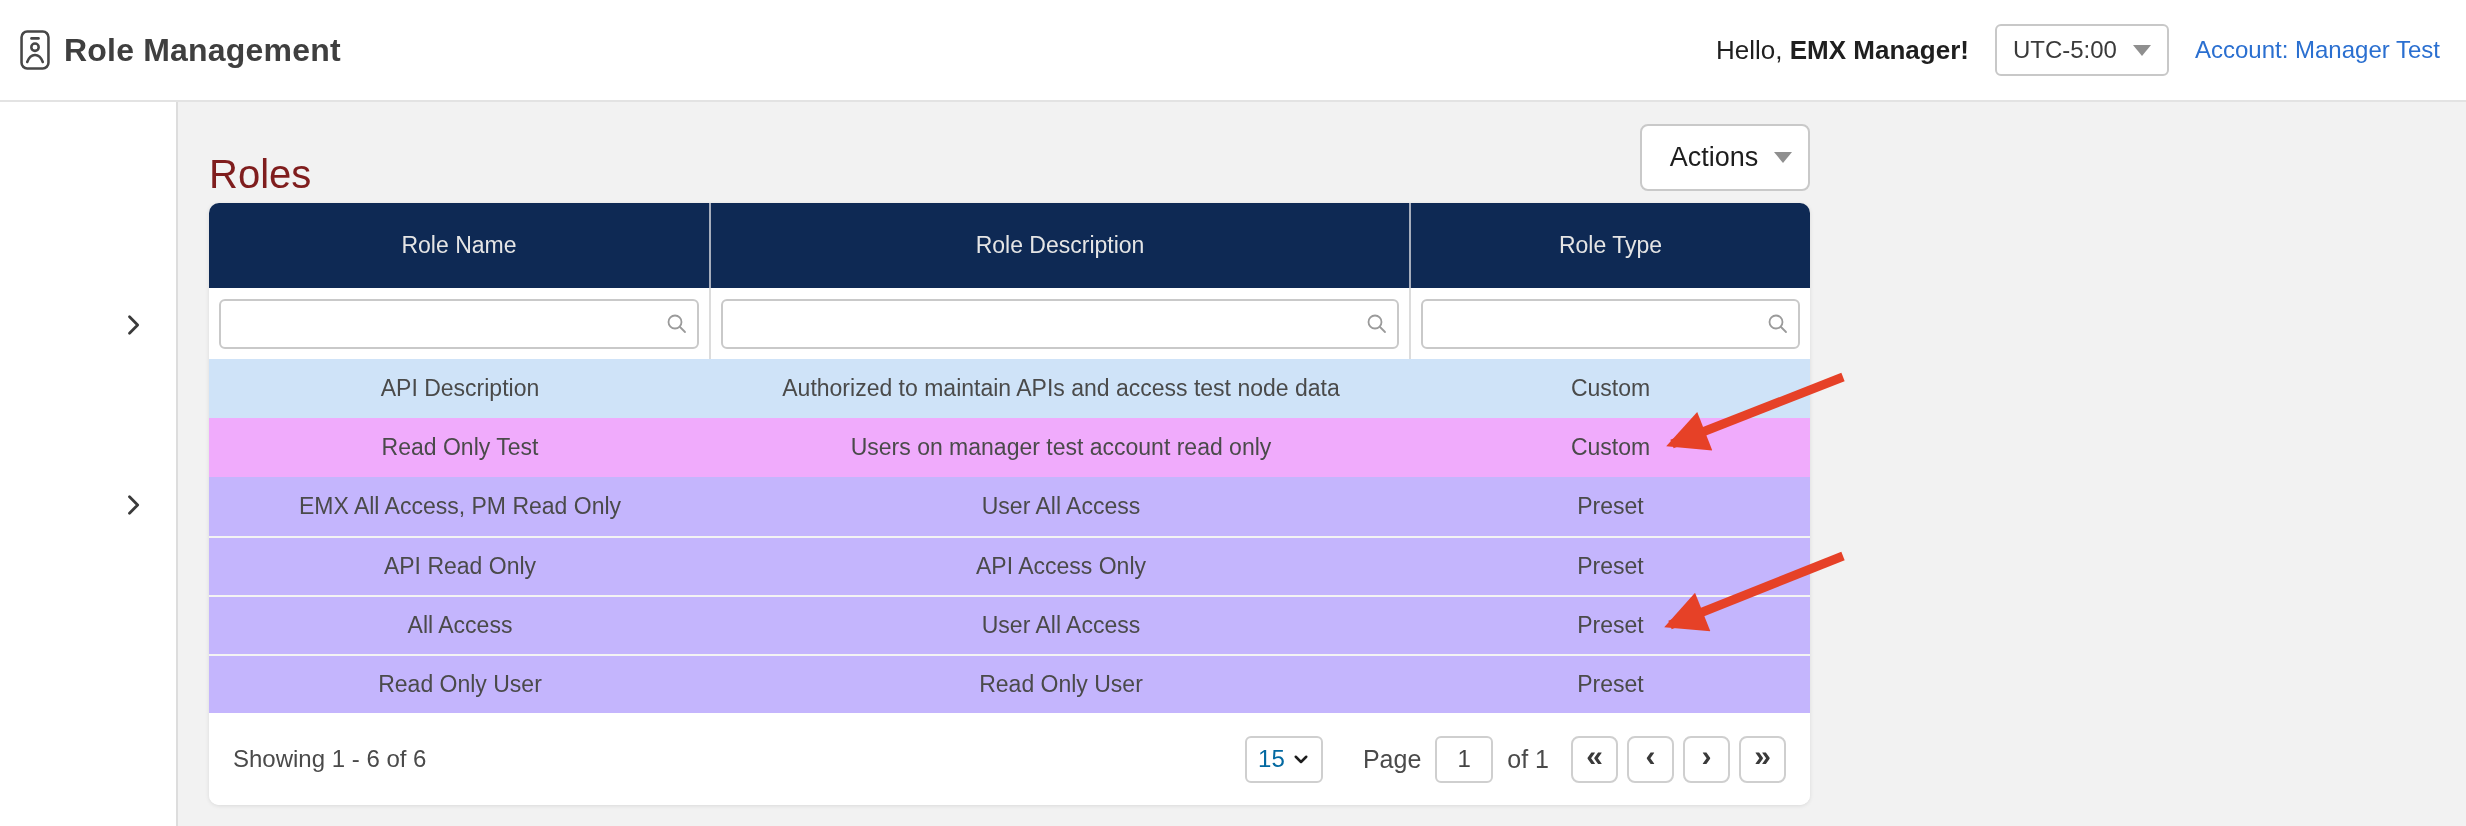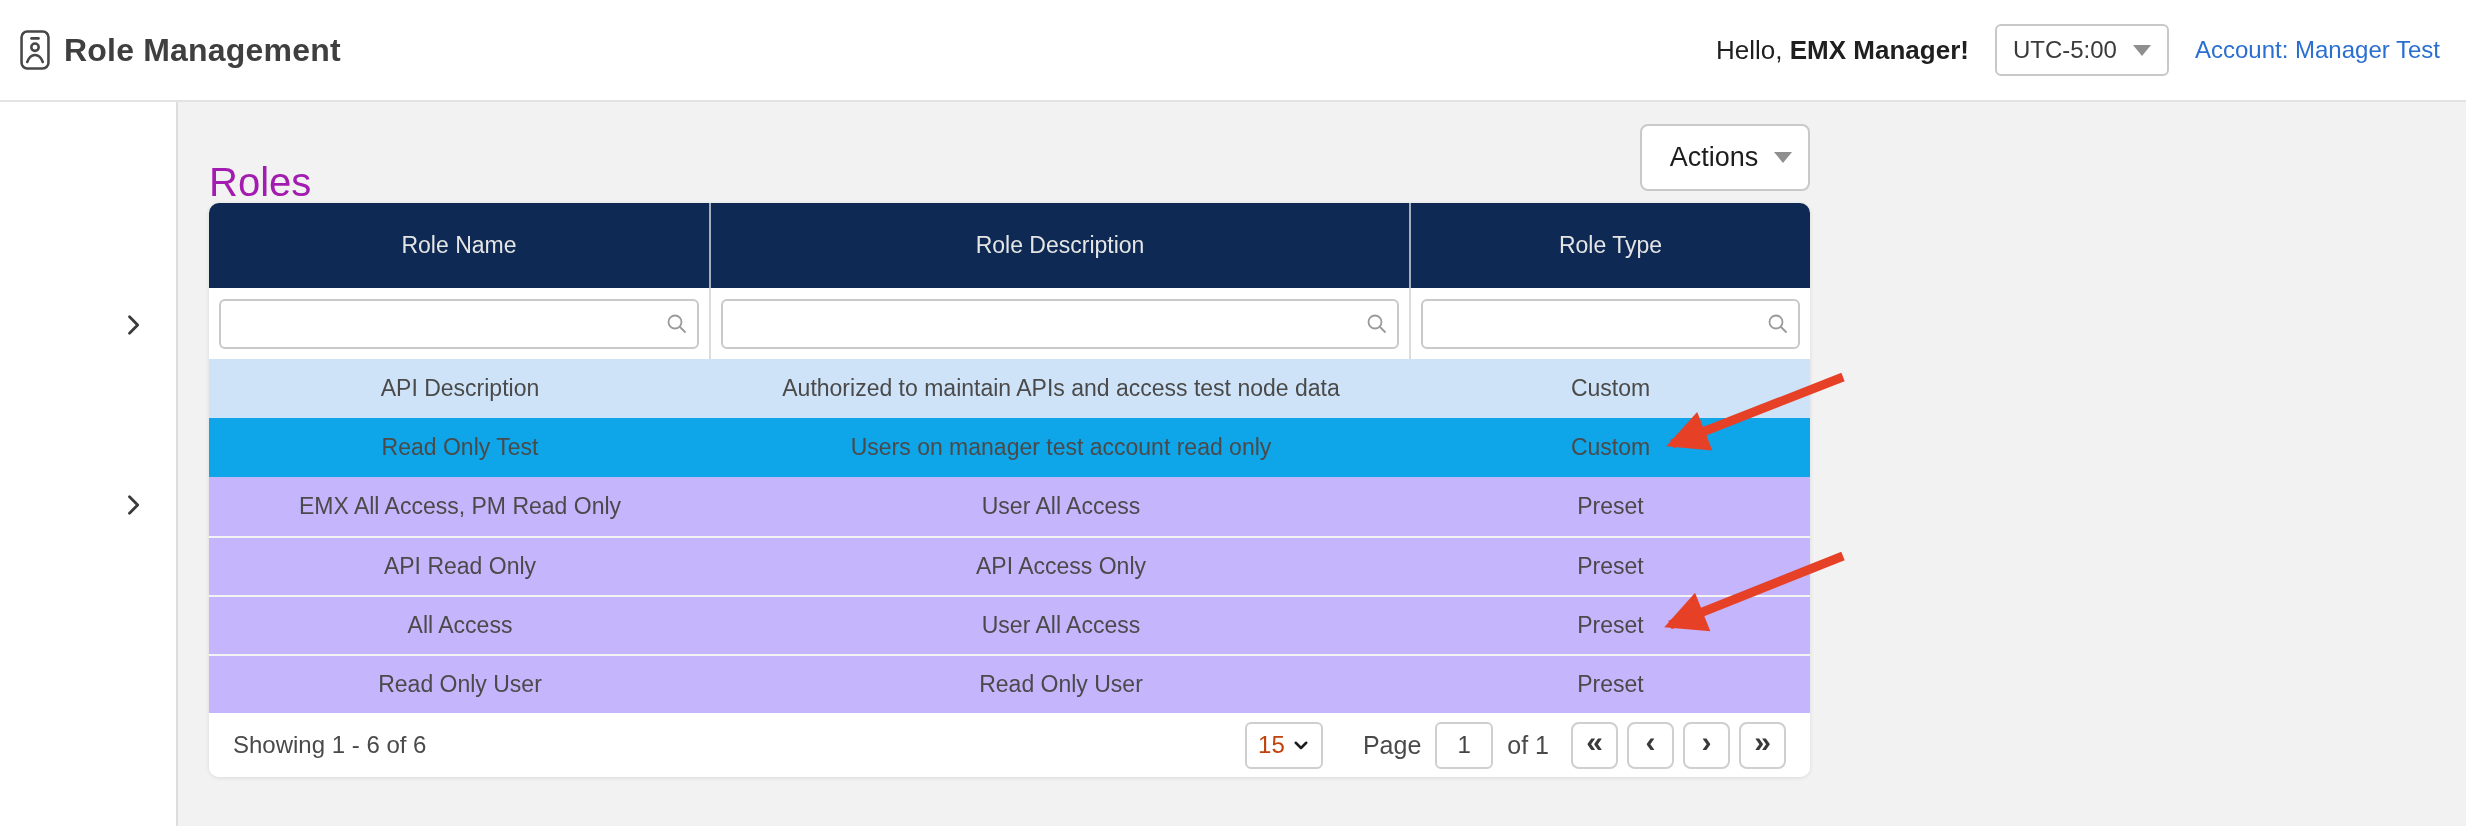--- a/index.html
+++ b/index.html
@@ -44,22 +44,22 @@
   .side-chevron {
     position: absolute; left: 116px; width: 34px; height: 34px;
     background: transparent; border: none; cursor: pointer;
     display: flex; align-items: center; justify-content: center;
   }
   .side-chevron.c1 { top: 212px; }
   .side-chevron.c2 { top: 392px; }
 
   
   .page-title {
-    position: absolute; left: 209px; top: 160px;
-    font-size: 40px; color: #a21caf; font-weight: 400; z-index: 1; text-align: center;
+    position: absolute; left: 209px; top: 152px;
+    font-size: 40px; color: #7f1d1d; font-weight: 400; z-index: 1; text-align: center;
   }
   .actions-btn {
     position: absolute; left: 1640px; top: 124px; width: 170px; height: 67px;
     background: #fff; border: 2px solid #c9c9c9; border-radius: 8px;
     display: flex; align-items: center; justify-content: center; gap: 16px;
     font-size: 27px; color: #1d1d1d; cursor: pointer; z-index: 1; padding-left: 12px;
   }
 
   
   .table-wrap {
@@ -85,35 +85,35 @@
   .search-box input {
     width: 100%; height: 50px; border: 2px solid #c9c9c9; border-radius: 6px;
     background: #fff; font-size: 22px; padding: 0 44px 0 14px; outline: none;
     font-family: inherit; color: #444;
   }
   .search-box .mag { position: absolute; right: 10px; top: 13px; pointer-events: none; }
 
   .trow { display: flex; height: 59px; align-items: center; font-size: 23px; color: #4a4a4a; }
   .trow .cell { display: flex; align-items: center; justify-content: center; height: 100%; text-align: center; }
   .row-selected { background: #cfe3f8; }
-  .row-default  { background: #0ea5e9; }
+  .row-default  { background: #f0abfc; }
   .row-preset   { background: #c4b5fd; }
   .row-preset + .row-preset { border-top: 2px solid #f3f3f3; }
 
   
   .tfoot {
     display: flex; align-items: center; justify-content: space-between;
-    height: 64px; background: #ffffff; padding: 0 24px; gap: 8px;
+    height: 92px; background: #ffffff; padding: 0 24px; gap: 8px;
   }
   .showing { font-size: 24px; color: #4a4a4a; }
   .pager { display: flex; align-items: center; gap: 14px; }
   .pgsize {
     height: 47px; width: 78px; border: 2px solid #cfcfcf; border-radius: 6px; background: #fff;
     display: flex; align-items: center; justify-content: center; gap: 7px;
-    font-size: 24px; color: #c2410c; cursor: pointer; margin-right: 26px;
+    font-size: 24px; color: #0369a1; cursor: pointer; margin-right: 26px;
   }
   .page-label, .of-label { font-size: 25px; color: #4a4a4a; }
   .page-input {
     width: 58px; height: 47px; border: 2px solid #cfcfcf; border-radius: 6px;
     text-align: center; font-size: 24px; color: #444; outline: none; font-family: inherit;
   }
   .pg-group { display: flex; gap: 9px; margin-left: 8px; }
   .pg-btn {
     width: 47px; height: 47px; background: #fff; border: 2px solid #cfcfcf; border-radius: 8px;
     font-size: 30px; font-weight: bold; color: #3a3a3a; cursor: pointer;

